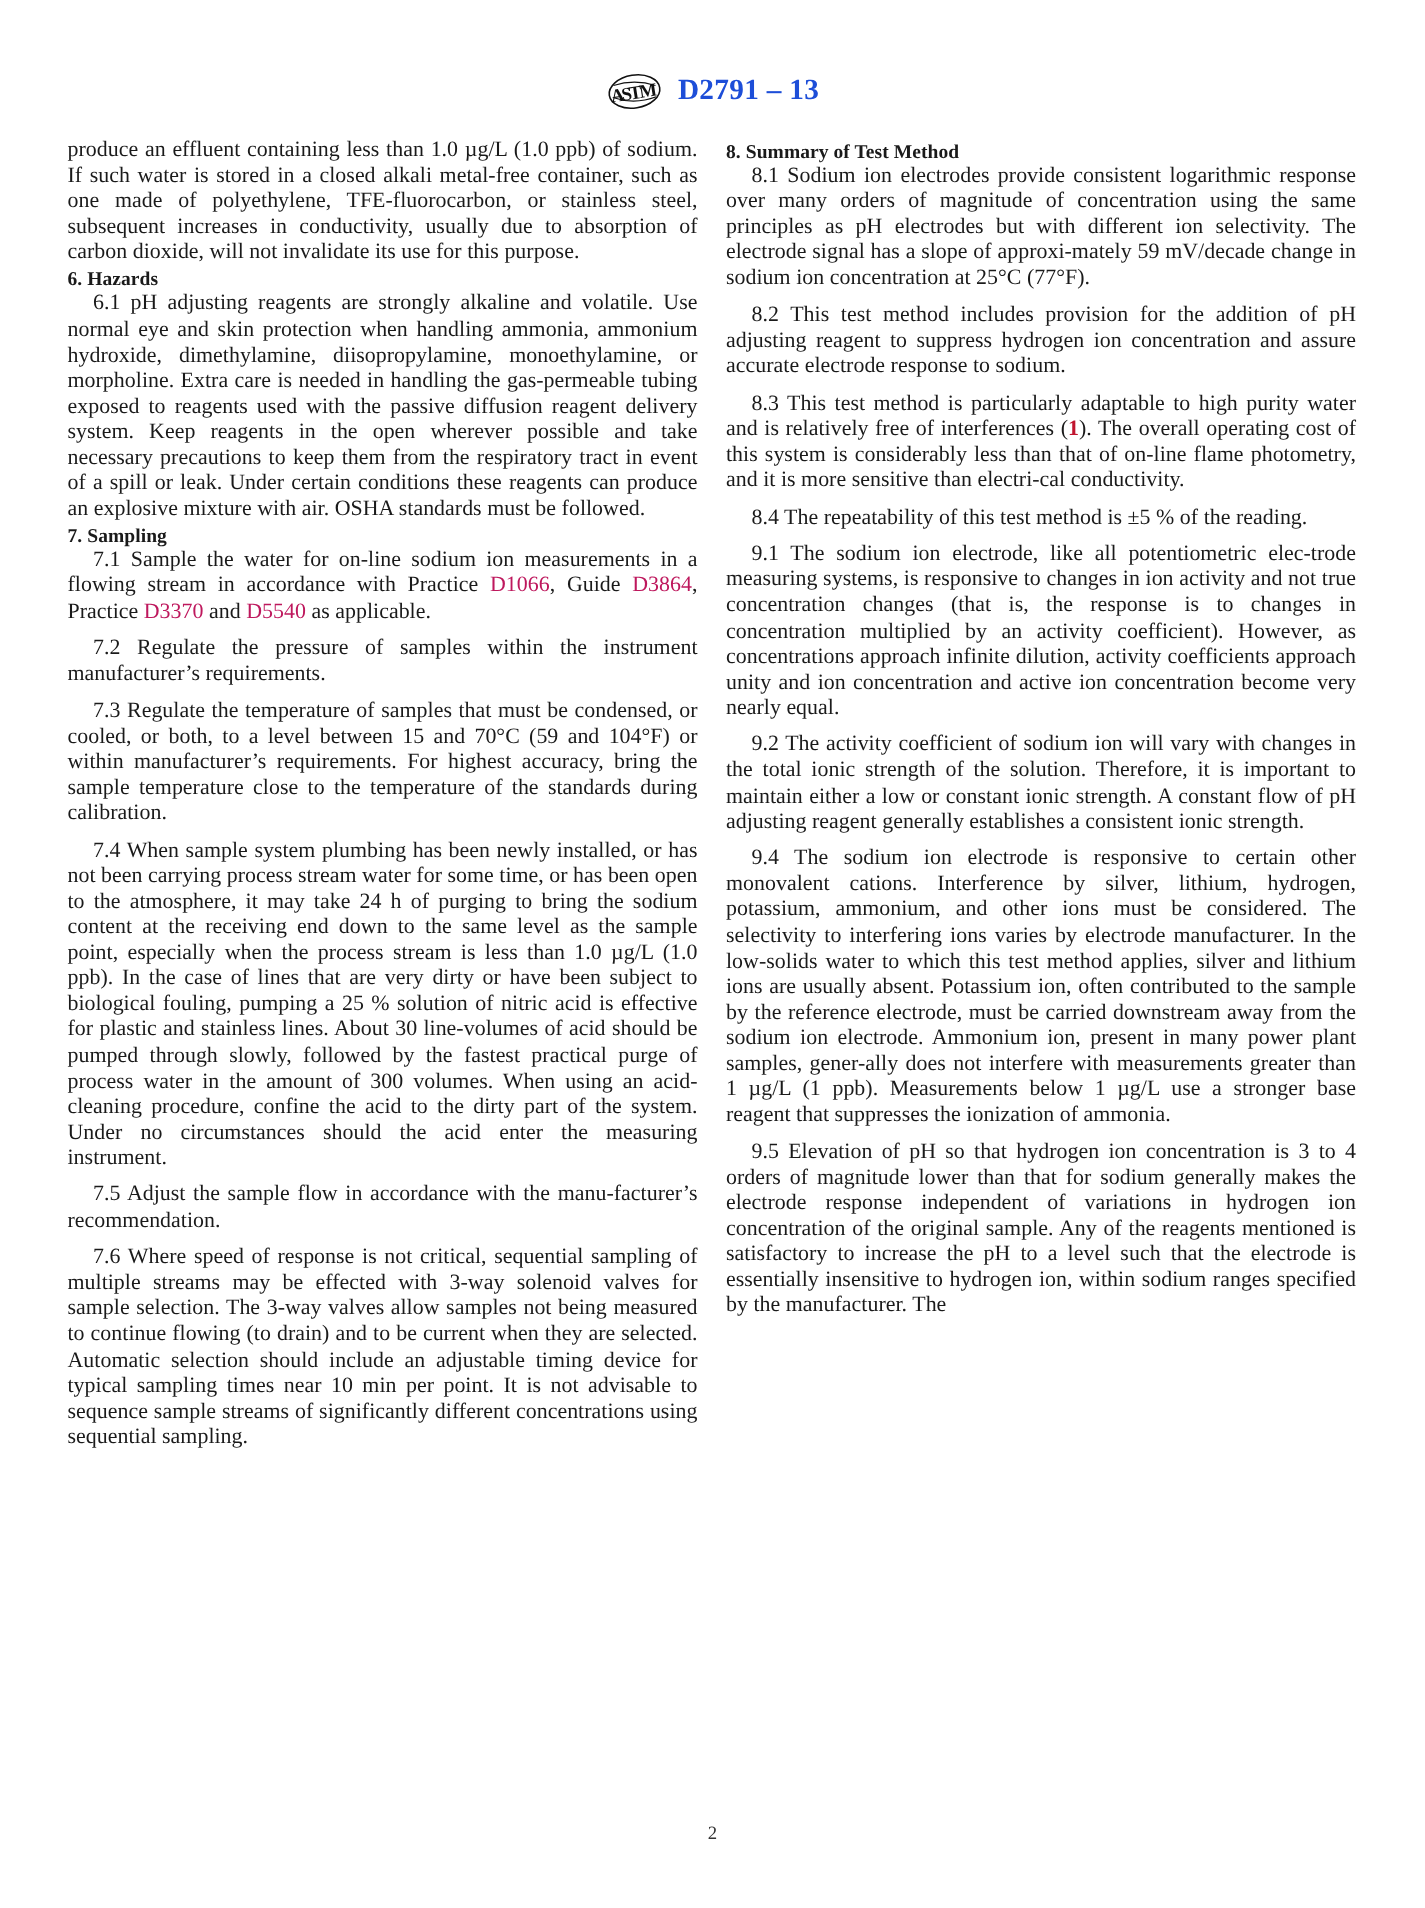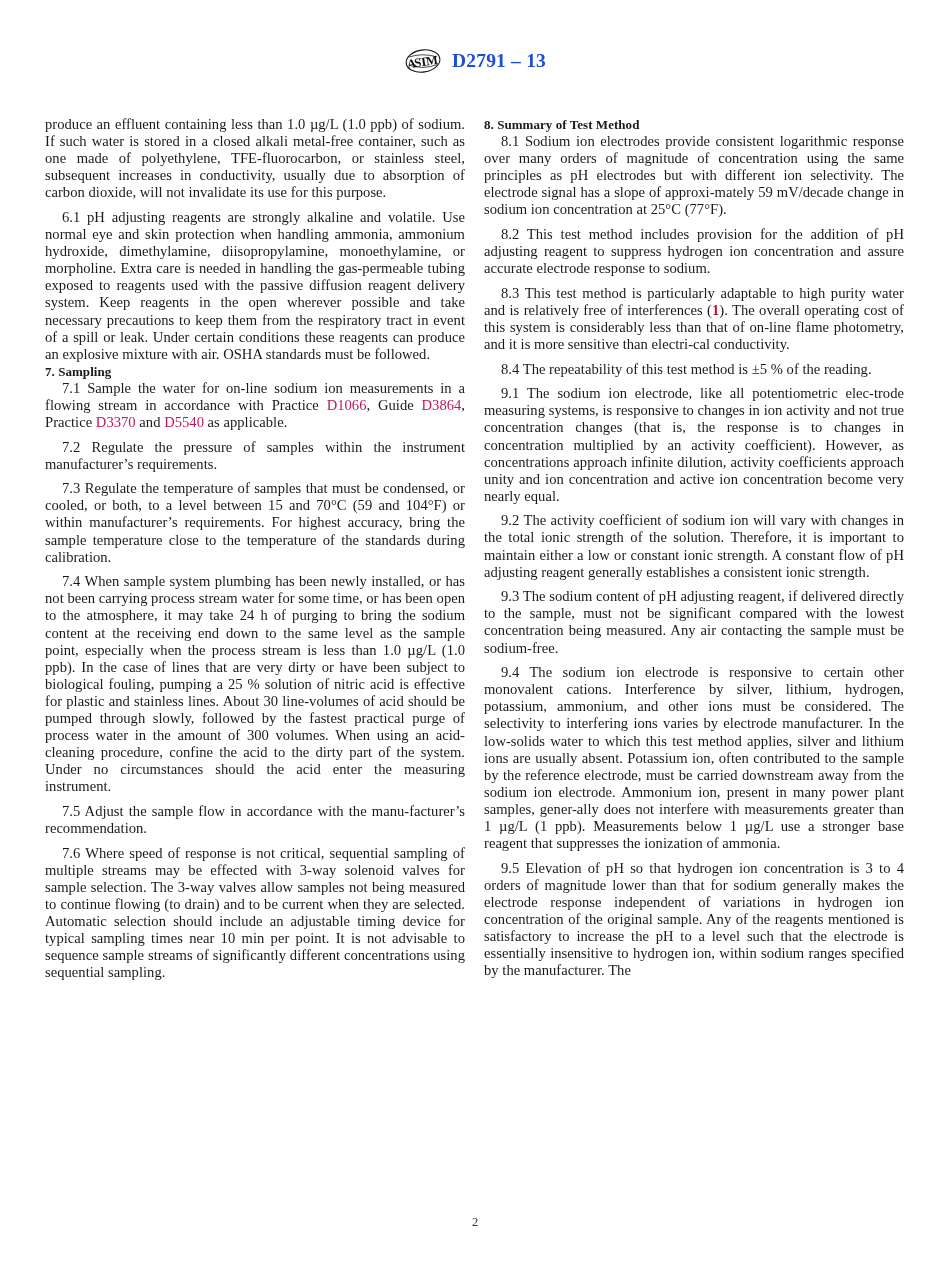--- a/index.html
+++ b/index.html
@@ -50,21 +50,20 @@
     top: 92px;
     left: 45px;
     width: 860px;
     height: 1110px;
     display: flex;
     gap: 19px;
   }
   .col {
     width: 420px;
     flex: 0 0 420px;
-    margin-top: 24px;
   }
 
   h2.sec-head {
     font-size: 13px;
     font-weight: bold;
     margin: 0;
     padding: 0;
     line-height: 17px;
     letter-spacing: 0.05px;
   }
@@ -126,20 +125,21 @@
     </svg>
     <div class="header-title">D2791 – 13</div>
   </div>
 
   <div class="columns">
 
     <div class="col">
 
       <p class="para noindent">produce an effluent containing less than 1.0 µg/L (1.0 ppb) of sodium. If such water is stored in a closed alkali metal-free container, such as one made of polyethylene, TFE-fluorocarbon, or stainless steel, subsequent increases in conductivity, usually due to absorption of carbon dioxide, will not invalidate its use for this purpose.</p>
 
+      <h2 class="sec-head sec-head-spacer-top sec-head-spacer-bot">6.  Hazards</h2>
 
       <p class="para indent">6.1  pH adjusting reagents are strongly alkaline and volatile. Use normal eye and skin protection when handling ammonia, ammonium hydroxide, dimethylamine, diisopropylamine, monoethylamine, or morpholine. Extra care is needed in handling the gas-permeable tubing exposed to reagents used with the passive diffusion reagent delivery system. Keep reagents in the open wherever possible and take necessary precautions to keep them from the respiratory tract in event of a spill or leak. Under certain conditions these reagents can produce an explosive mixture with air. OSHA standards must be followed.</p>
 
       <h2 class="sec-head sec-head-spacer-top sec-head-spacer-bot">7.  Sampling</h2>
 
       <p class="para indent"><span>7.1  Sample the water for on-line sodium ion measurements in a flowing stream in accordance with Practice </span><a class="lnk" href="#">D1066</a><span>, Guide </span><a class="lnk" href="#">D3864</a><span>, Practice </span><a class="lnk" href="#">D3370</a><span> and </span><a class="lnk" href="#">D5540</a><span> as applicable.</span></p>
 
       <p class="para indent">7.2  Regulate the pressure of samples within the instrument manufacturer’s requirements.</p>
       <p class="para indent">7.3  Regulate the temperature of samples that must be condensed, or cooled, or both, to a level between 15 and 70°C (59 and 104°F) or within manufacturer’s requirements. For highest accuracy, bring the sample temperature close to the temperature of the standards during calibration.</p>
       <p class="para indent">7.4  When sample system plumbing has been newly installed, or has not been carrying process stream water for some time, or has been open to the atmosphere, it may take 24 h of purging to bring the sodium content at the receiving end down to the same level as the sample point, especially when the process stream is less than 1.0 µg/L (1.0 ppb). In the case of lines that are very dirty or have been subject to biological fouling, pumping a 25 % solution of nitric acid is effective for plastic and stainless lines. About 30 line-volumes of acid should be pumped through slowly, followed by the fastest practical purge of process water in the amount of 300 volumes. When using an acid-cleaning procedure, confine the acid to the dirty part of the system. Under no circumstances should the acid enter the measuring instrument.</p>
@@ -154,20 +154,19 @@
       <p class="para indent">8.1  Sodium ion electrodes provide consistent logarithmic response over many orders of magnitude of concentration using the same principles as pH electrodes but with different ion selectivity. The electrode signal has a slope of approxi-mately 59 mV/decade change in sodium ion concentration at 25°C (77°F).</p>
       <p class="para indent">8.2  This test method includes provision for the addition of pH adjusting reagent to suppress hydrogen ion concentration and assure accurate electrode response to sodium.</p>
 
       <p class="para indent"><span>8.3  This test method is particularly adaptable to high purity water and is relatively free of interferences (</span><a class="refnum lnk" href="#">1</a><span>). The overall operating cost of this system is considerably less than that of on-line flame photometry, and it is more sensitive than electri-cal conductivity.</span></p>
 
       <p class="para indent">8.4  The repeatability of this test method is ±5 % of the reading.</p>
 
 
       <p class="para indent">9.1  The sodium ion electrode, like all potentiometric elec-trode measuring systems, is responsive to changes in ion activity and not true concentration changes (that is, the response is to changes in concentration multiplied by an activity coefficient). However, as concentrations approach infinite dilution, activity coefficients approach unity and ion concentration and active ion concentration become very nearly equal.</p>
       <p class="para indent">9.2  The activity coefficient of sodium ion will vary with changes in the total ionic strength of the solution. Therefore, it is important to maintain either a low or constant ionic strength. A constant flow of pH adjusting reagent generally establishes a consistent ionic strength.</p>
-      <p class="para indent">9.3  The sodium content of pH adjusting reagent, if delivered directly to the sample, must not be significant compared with the lowest concentration being measured. Any air contacting the sample must be sodium-free.</p>
       <p class="para indent">9.4  The sodium ion electrode is responsive to certain other monovalent cations. Interference by silver, lithium, hydrogen, potassium, ammonium, and other ions must be considered. The selectivity to interfering ions varies by electrode manufacturer. In the low-solids water to which this test method applies, silver and lithium ions are usually absent. Potassium ion, often contributed to the sample by the reference electrode, must be carried downstream away from the sodium ion electrode. Ammonium ion, present in many power plant samples, gener-ally does not interfere with measurements greater than 1 µg/L (1 ppb). Measurements below 1 µg/L use a stronger base reagent that suppresses the ionization of ammonia.</p>
       <p class="para indent">9.5  Elevation of pH so that hydrogen ion concentration is 3 to 4 orders of magnitude lower than that for sodium generally makes the electrode response independent of variations in hydrogen ion concentration of the original sample. Any of the reagents mentioned is satisfactory to increase the pH to a level such that the electrode is essentially insensitive to hydrogen ion, within sodium ranges specified by the manufacturer. The</p>
     </div>
   </div>
 
   <div class="page-number">2</div>
 </div>
 
 </body></html>

